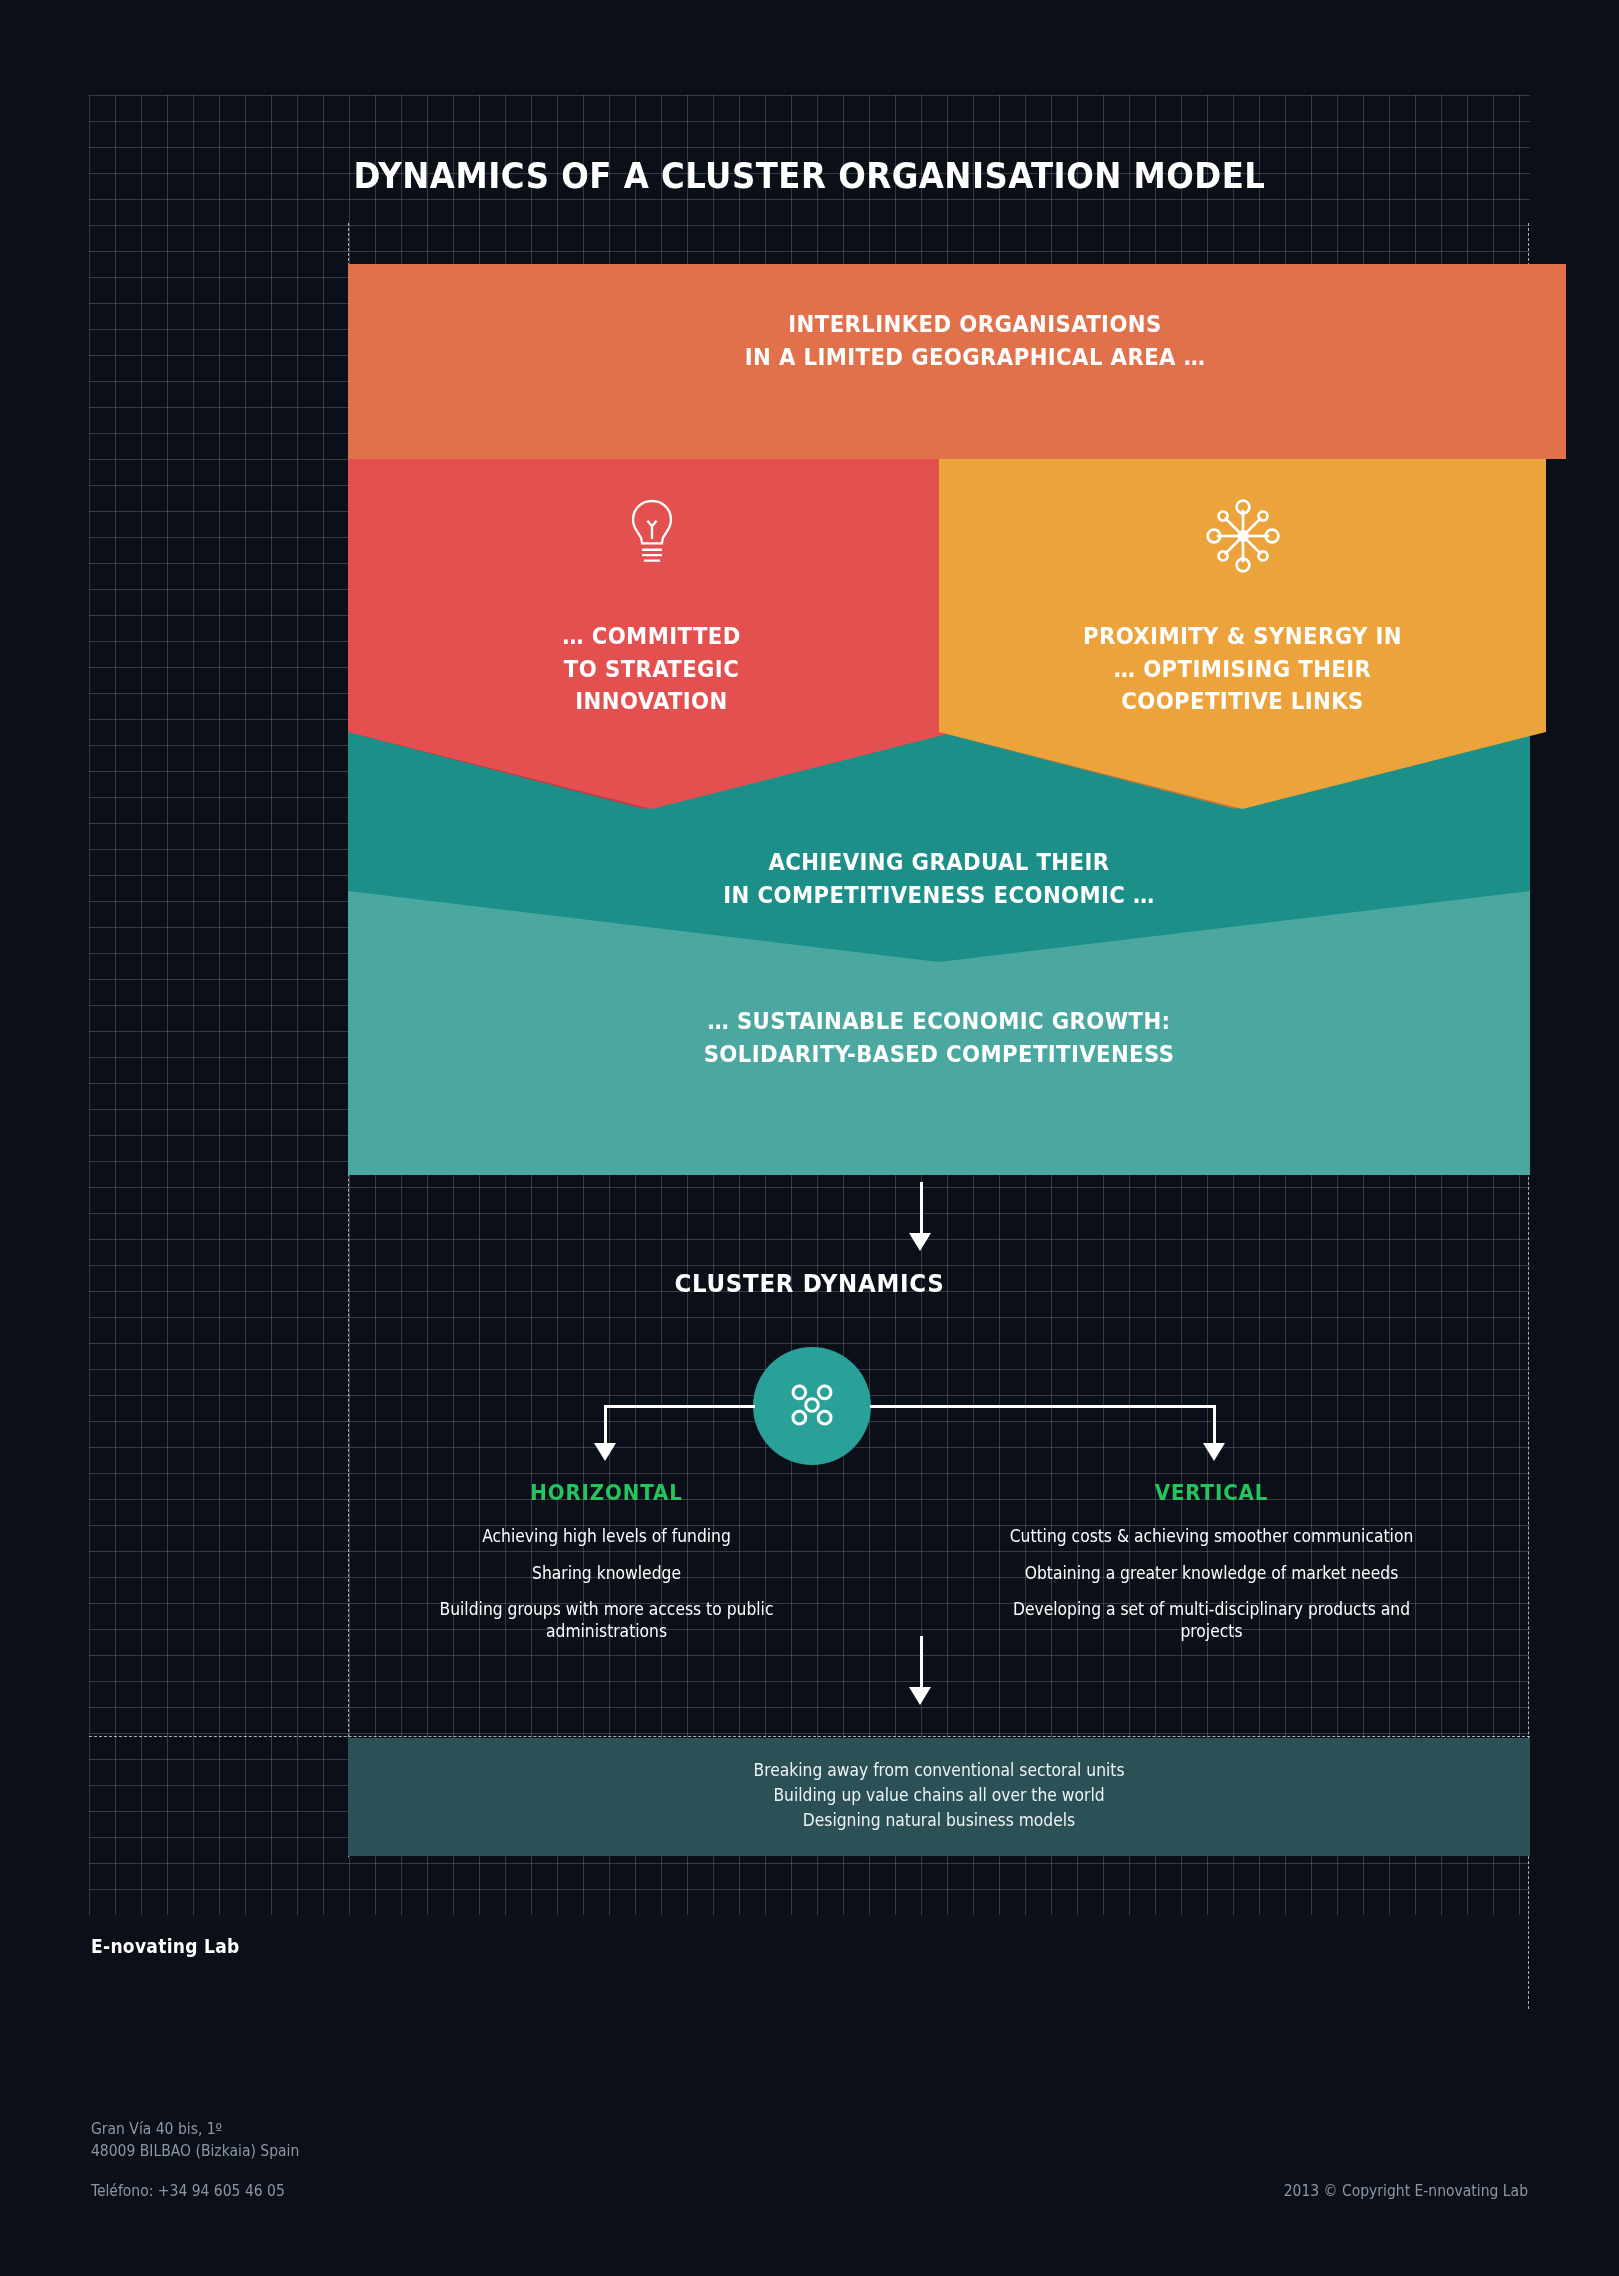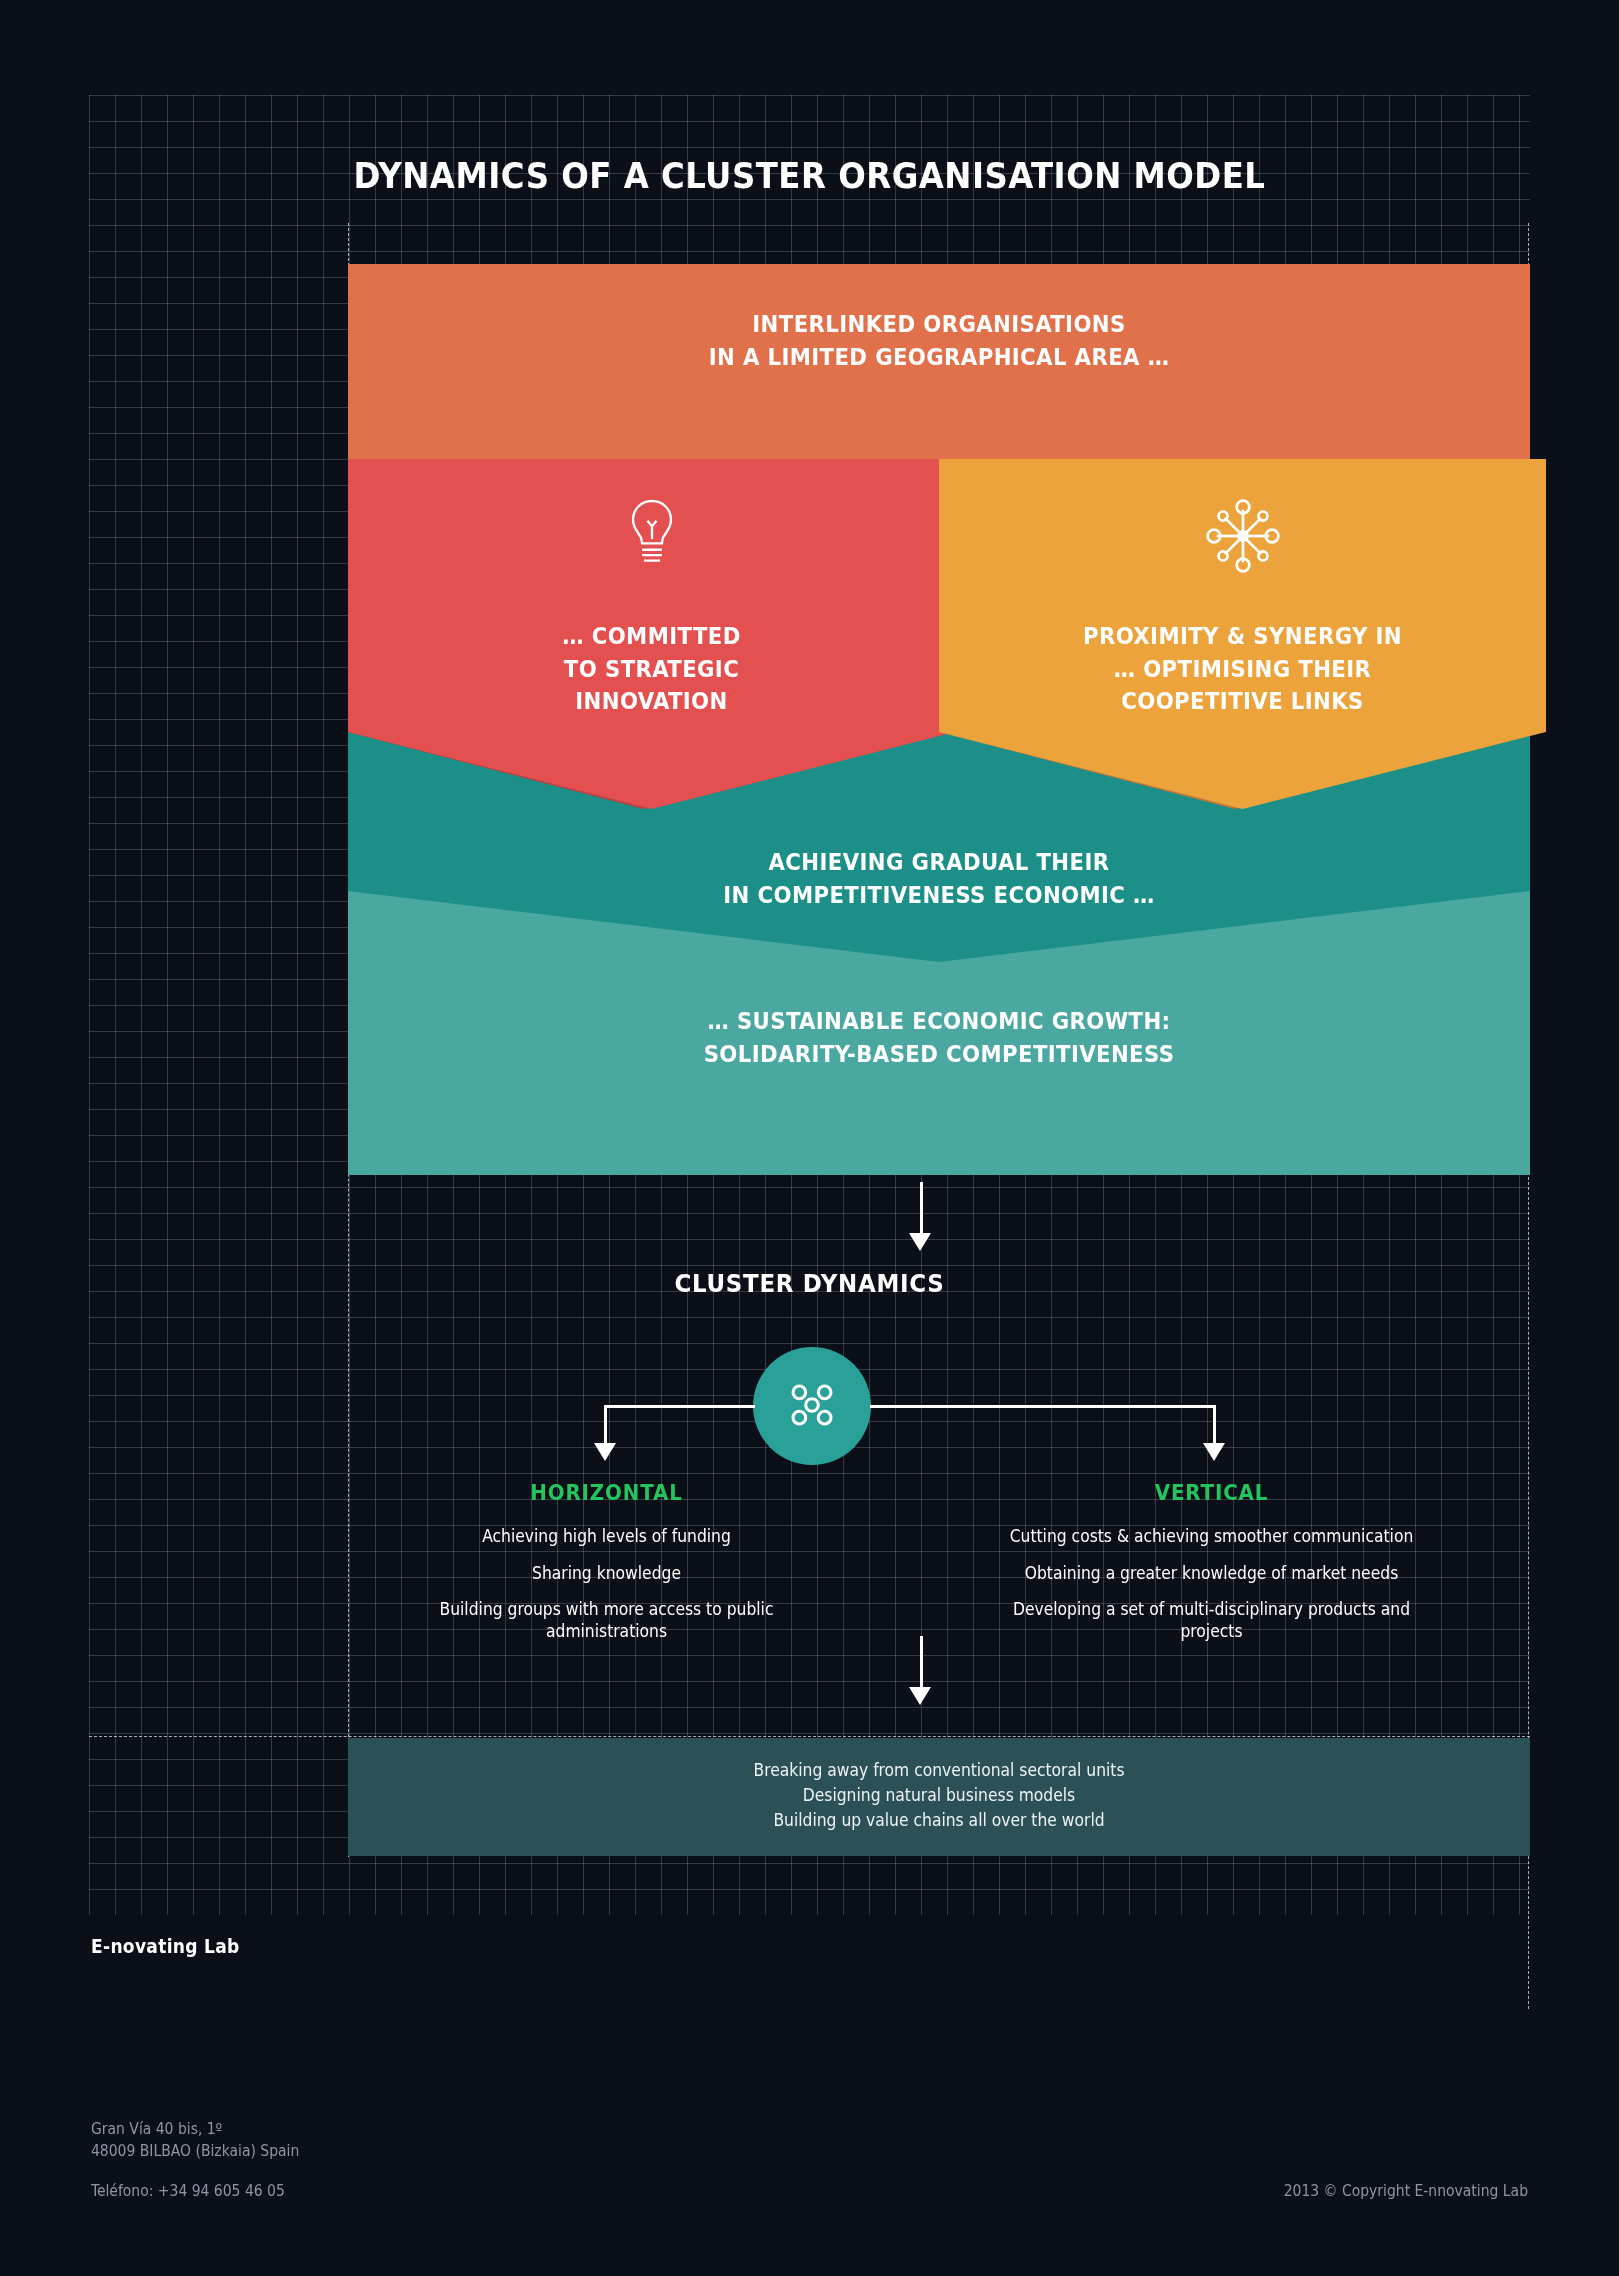--- a/index.html
+++ b/index.html
@@ -33,21 +33,21 @@
     font-size:36px;font-weight:bold;letter-spacing:0.5px;
     font-stretch:condensed;
   }
 
   
   .funnel{position:absolute;left:348px;top:264px;width:1182px;height:911px;}
 
   .band{position:absolute;left:0;width:1182px;}
 
   .band-top{
-    top:0;height:195px;background:#e0714a;
+    top:0;height:195px;background:#e0714a;padding-left:36px;
   }
   .band-top .txt{padding-top:44px;}
 
   
   .panel{
     position:absolute;top:195px;width:591px;height:350px;padding-left:16px;
   }
   .panel.red{left:0;background:#e4504f;
     -webkit-clip-path:polygon(0 0,100% 0,100% 78%,50% 100%,0 78%);
             clip-path:polygon(0 0,100% 0,100% 78%,50% 100%,0 78%);}
@@ -245,22 +245,22 @@
     <div class="item">Obtaining a greater knowledge of market needs</div>
     <div class="item">Developing a set of multi-disciplinary products and projects</div>
   </div>
 
   <div class="arrow-line" style="left:920px;top:1636px;width:2.7px;height:56px;"></div>
   <div class="arrow-head" style="left:909px;top:1687px;"></div>
 
   <div class="bottom-band">
     <div style="padding-top:20px;">
       <div class="item">Breaking away from conventional sectoral units</div>
+      <div class="item">Building up value chains all over the world</div>
       <div class="item">Designing natural business models</div>
-      <div class="item">Building up value chains all over the world</div>
     </div>
   </div>
 
   <div class="brand">E-novating Lab</div>
   <div class="addr">
     <div>Gran Vía 40 bis, 1º</div>
     <div>48009 BILBAO (Bizkaia) Spain</div>
   </div>
   <div class="phone">Teléfono: +34 94 605 46 05</div>
   <div class="copyright">2013 © Copyright E-nnovating Lab</div>

